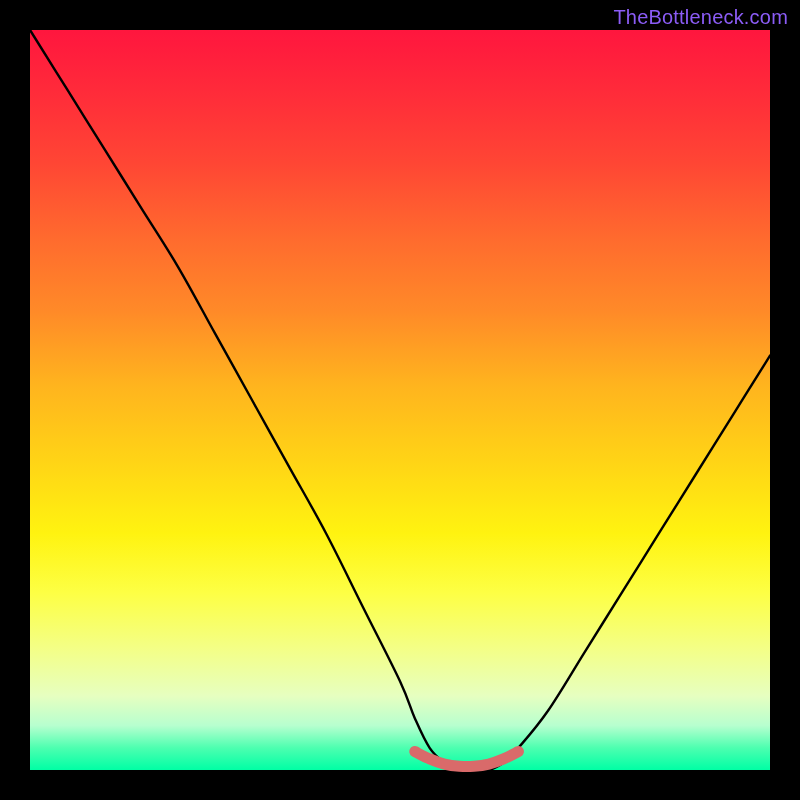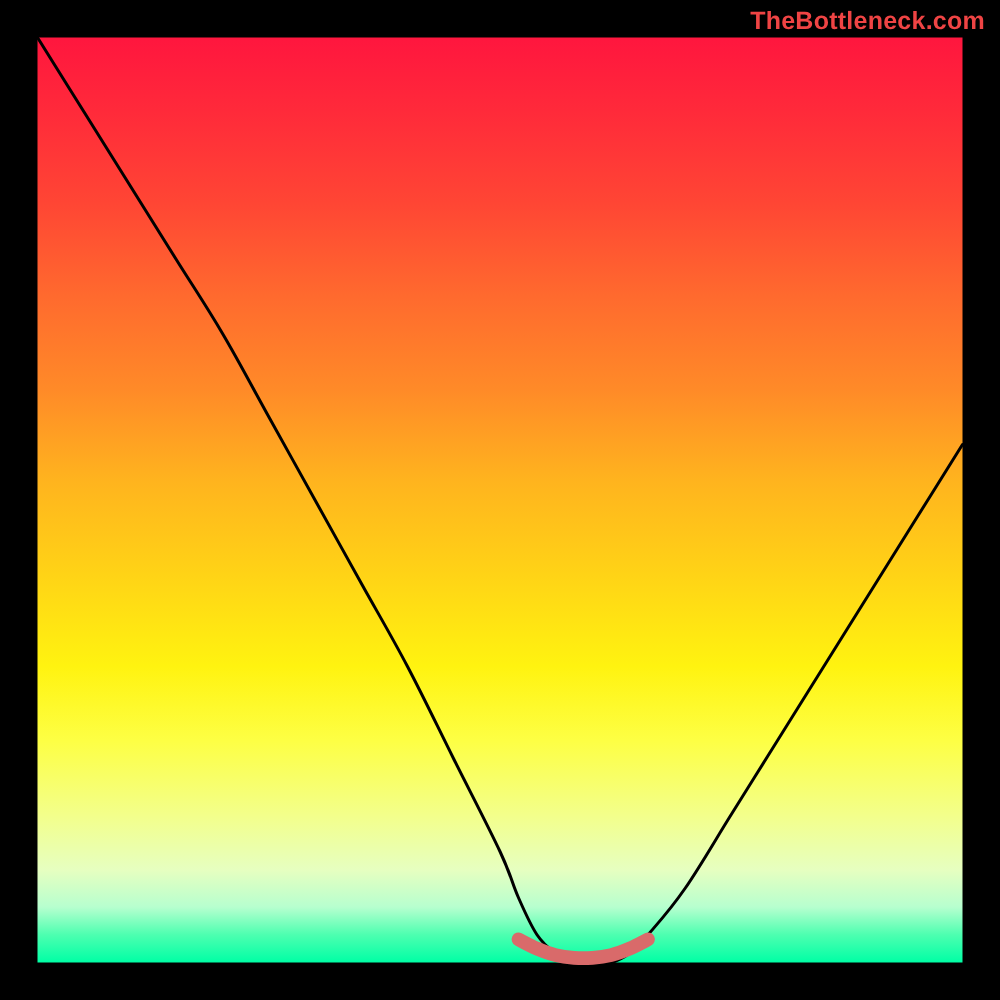--- a/index.html
+++ b/index.html
@@ -37,23 +37,23 @@
       #e6ffc0 90%,
       #b7ffcf 94%,
       #4dffb0 97%,
       #00ffa5 100%
     );
   }
   .watermark {
     position: absolute;
     top: 6px;
     right: 12px;
-    color: #ef4444;
+    color: #8b5cf6;
     font-size: 20px;
-    font-weight: 700;
+    font-weight: 400;
     letter-spacing: 0.2px;
     user-select: none;
   }
   svg.curve {
     position: absolute;
     left: 0;
     top: 0;
     width: 740px;
     height: 740px;
     overflow: visible;

